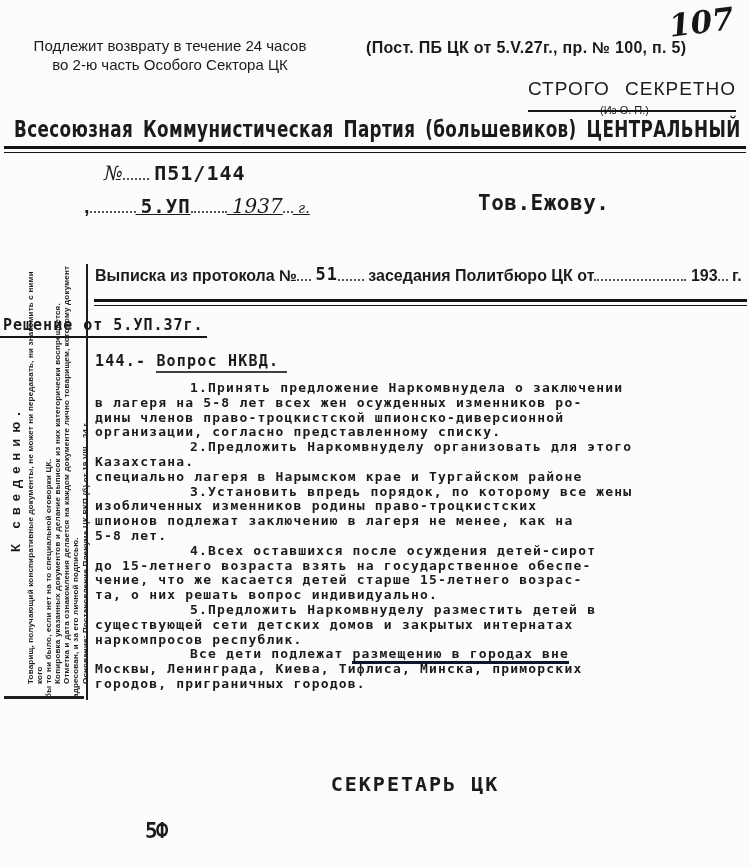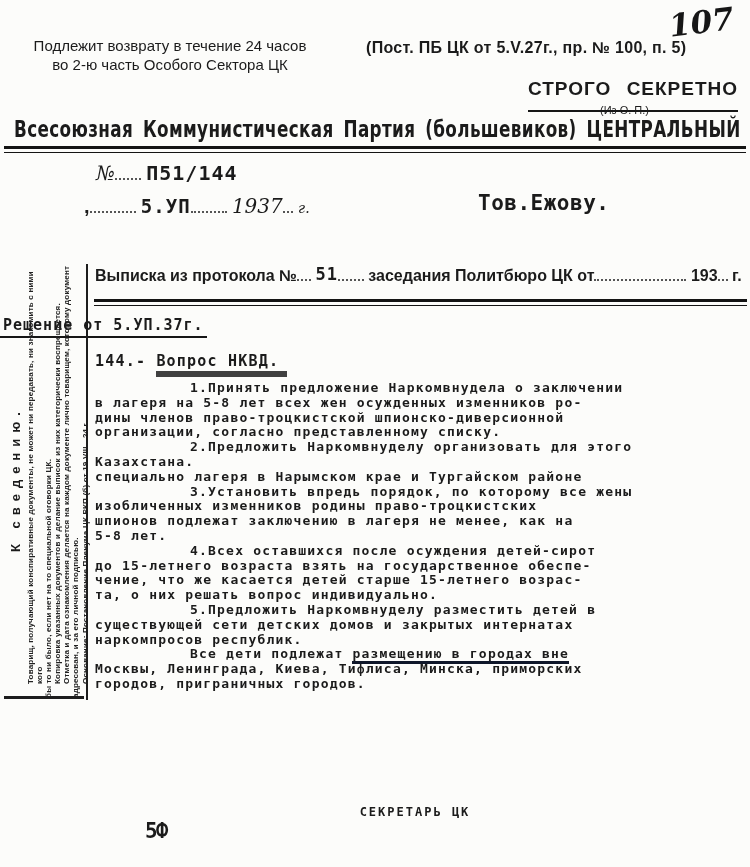--- a/index.html
+++ b/index.html
@@ -16,64 +16,64 @@
     font-size:31px;font-weight:bold;transform:rotate(-7deg);color:#161616;}
 
   
   .return-notice{top:36px;left:24px;width:292px;text-align:center;
     font-weight:normal;font-size:15px;line-height:19px;}
 
   
   .reg-ref{top:39px;left:366px;font-weight:bold;font-size:16px;letter-spacing:0.3px;}
 
   
-  .secrecy{top:78px;left:528px;font-weight:bold;font-size:19px;letter-spacing:1px;
+  .secrecy{top:78px;left:528px;font-weight:normal;font-size:19px;letter-spacing:1px;
     word-spacing:9px;border-bottom:2.5px solid #161616;padding-bottom:10px;text-align:right;}
   .secrecy-sub{top:104px;left:600px;font-weight:normal;font-size:11px;}
 
   
   .masthead{top:116px;left:14px;white-space:nowrap;font-weight:bold;font-size:23px;
     font-family:"DejaVu Sans",sans-serif;letter-spacing:0.5px;word-spacing:5px;
     transform:scaleX(0.73);transform-origin:0 50%;}
   .rule{height:3px;border-top:3px solid #141414;border-bottom:1px solid #141414;}
   .rule-1{top:146px;left:4px;right:4px;}
   .rule-2{top:299px;left:94px;right:3px;}
 
   
-  .num-row{top:161px;left:96px;font-size:19px;}
+  .num-row{top:161px;left:104px;font-size:19px;}
   .num-label{font-family:"DejaVu Serif",serif;font-style:italic;font-size:20px;}
   .num-value{font-size:20px;letter-spacing:1px;}
   .dots{display:inline-block;height:0.85em;border-bottom:2px dotted #555;}
-  .date-row{top:194px;left:84px;font-size:19px;}
+  .date-row{top:194px;left:84px;font-size:19px;text-decoration:underline;}
   .date-comma{font-size:20px;font-weight:bold;}
   .date-day{font-size:19px;letter-spacing:1px;}
   .date-year{font-family:"DejaVu Serif",serif;font-style:italic;font-size:20px;}
   .date-suffix{font-family:"DejaVu Serif",serif;font-style:italic;font-size:14px;}
   .addressee{top:191px;left:478px;font-size:21px;letter-spacing:0.5px;}
 
   
   .excerpt-row{top:265px;left:95px;right:4px;font-weight:bold;font-size:16px;white-space:nowrap;}
   .excerpt-number{font-size:17px;letter-spacing:1px;position:relative;top:-1px;}
 
   
   .decision-heading-wrap{top:316px;left:0;width:100%;text-align:left;}
   .decision-heading{display:inline-block;font-size:15px;letter-spacing:1px;
     border-bottom:2px solid #161616;padding:0 3px 2px 3px;}
   .item-line{top:352px;left:95px;font-size:15px;letter-spacing:1.2px;}
-  .u2{border-bottom:6px solid #404040;padding-bottom:1px;padding-right:8px;}
+  .u2{border-bottom:2px solid #404040;padding-bottom:1px;padding-right:8px;}
   .u3{border-bottom:3px solid #0f172a;}
 
   
   .body-text{top:381px;left:95px;width:592px;font-size:13px;line-height:14.8px;
     letter-spacing:1.2px;}
   .body-text .ln{white-space:nowrap;}
   .body-text .ind{padding-left:95px;}
 
   
-  .signature{top:772px;left:95px;width:640px;text-align:center;font-size:12px;letter-spacing:2px;margin-top:33px;}
+  .signature{top:772px;left:95px;width:640px;text-align:center;font-size:20px;letter-spacing:2px;}
   .page-mark{top:819px;left:145px;font-size:21px;letter-spacing:-2px;}
 
   
   .side-wrap{left:8px;top:698px;width:438px;height:74px;
     transform:rotate(-90deg);transform-origin:0 0;}
   .side-heading{text-align:center;font-weight:bold;font-size:13px;letter-spacing:6px;
     margin-bottom:3px;}
   .side-par{font-weight:bold;font-size:8px;line-height:9.1px;letter-spacing:0.2px;
     color:#222;}
   .side-par .ind{padding-left:14px;}

